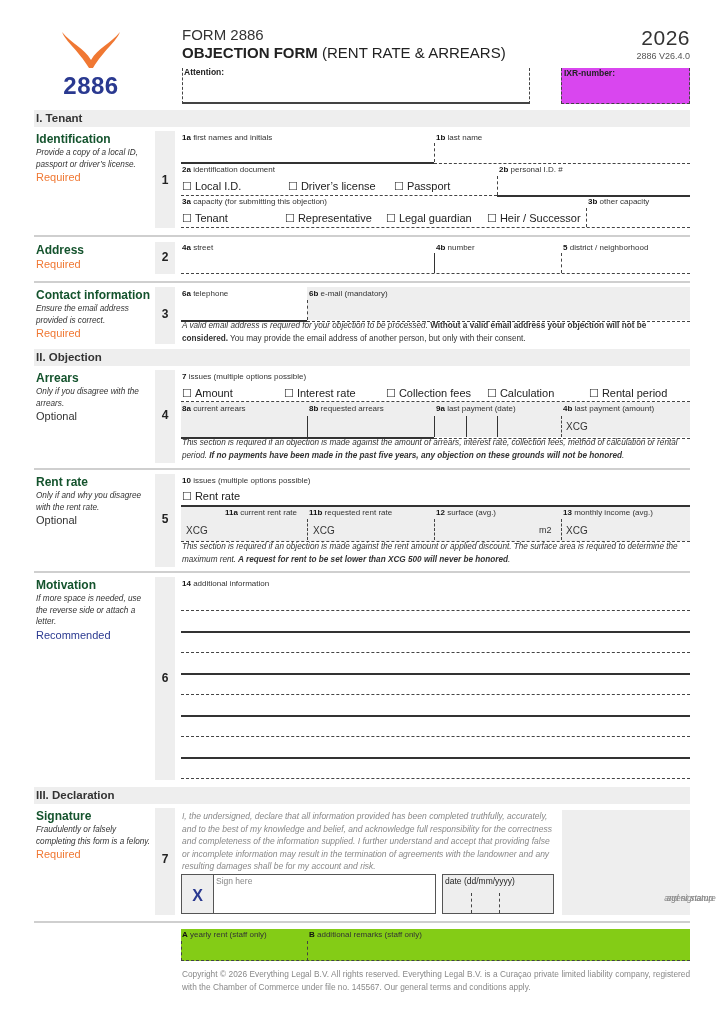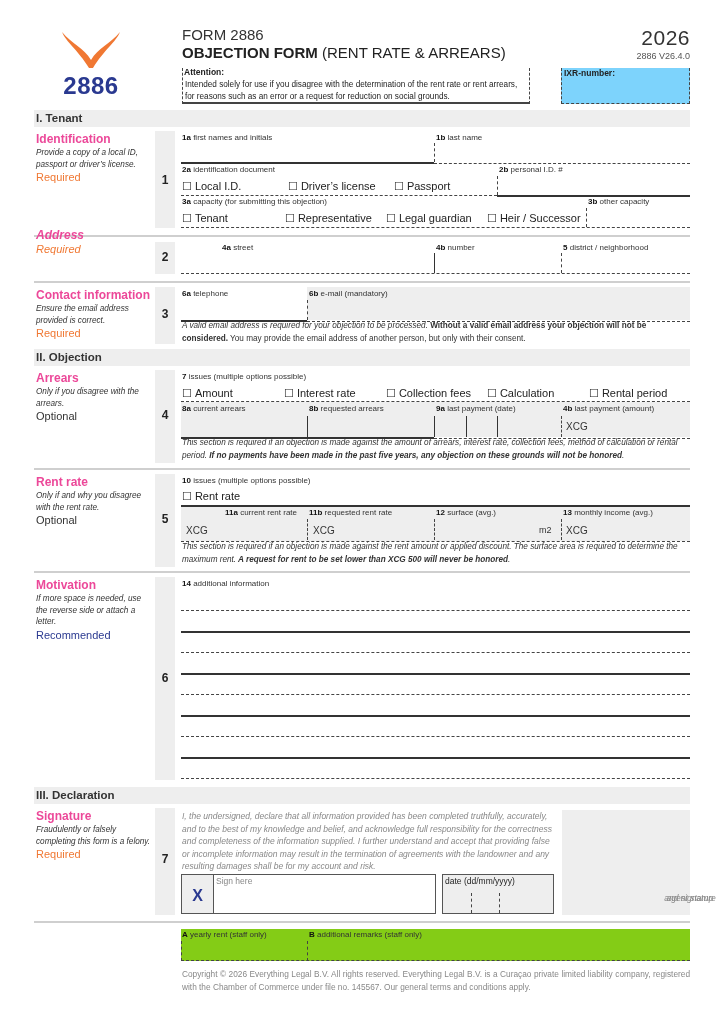--- a/index.html
+++ b/index.html
@@ -12,30 +12,30 @@
   .logo-num { left: 36px; top: 72px; width: 110px; text-align: center; font-size: 24px; font-weight: bold; color: #2a3990; letter-spacing: 0.5px; }
   .form-no { left: 182px; top: 26px; font-size: 15px; color: #333; }
   .form-title { left: 182px; top: 44px; font-size: 15px; color: #222; }
   .form-title b { font-weight: bold; }
   .year { right: 34px; top: 26px; font-size: 21px; color: #333; letter-spacing: 0.5px; }
   .version { right: 34px; top: 51px; font-size: 9px; color: #555; }
 
   .attention { left: 182px; top: 68px; width: 348px; height: 36px; border-left: 1px dashed #444; border-right: 1px dashed #444; border-bottom: 2px solid #444; }
   .attention .t { position: absolute; left: 1px; top: -1px; font-size: 8.5px; font-weight: bold; }
   .attention .b { position: absolute; left: 2px; top: 11px; font-size: 8.2px; line-height: 11.5px; color: #222; }
-  .ixr { left: 561px; top: 68px; width: 129px; height: 36px; background: #7dd3fc; border: 1px dashed #444; border-top: none; }
+  .ixr { left: 561px; top: 68px; width: 129px; height: 36px; background: #d946ef; border: 1px dashed #444; border-top: none; }
   .ixr .t { position: absolute; left: 2px; top: 0px; font-size: 8.5px; font-weight: bold; }
 
   
   .sec-bar { left: 34px; width: 656px; height: 17px; background: #eeeeee; font-size: 11.5px; font-weight: bold; padding-left: 2px; line-height: 17px; color: #333; }
   .divider { left: 34px; width: 656px; height: 0; border-top: 2px solid #cfcfcf; }
 
   
   .lc { left: 36px; width: 118px; }
-  .lc .h { font-size: 12px; font-weight: bold; color: #ec4899; }
+  .lc .h { font-size: 12px; font-weight: bold; color: #14532d; }
   .lc .d { font-size: 8.2px; font-style: italic; color: #333; line-height: 11.5px; margin-top: 1px; }
   .lc .req { font-size: 11px; color: #f07833; margin-top: 1px; }
   .lc .opt { font-size: 11px; color: #333; margin-top: 1px; }
   .lc .rec { font-size: 11px; color: #2a3990; margin-top: 1px; }
 
   .numcol { left: 155px; width: 20px; background: #eeeeee; }
   .numcol span { position: absolute; width: 100%; text-align: center; font-size: 12px; font-weight: bold; color: #222; }
 
   
   .lbl { font-size: 8px; color: #333; white-space: nowrap; }
@@ -71,21 +71,20 @@
   <path d="M2 2 C12 14, 24 18, 31 30 C38 18, 50 14, 60 2 C56 12, 44 20, 33 38 L29 38 C18 20, 6 12, 2 2 Z" fill="#f07833"></path>
 </svg>
 <div class="abs logo-num">2886</div>
 <div class="abs form-no">FORM 2886</div>
 <div class="abs form-title"><b>OBJECTION FORM</b><span> (RENT RATE &amp; ARREARS)</span></div>
 <div class="abs year">2026</div>
 <div class="abs version">2886 V26.4.0</div>
 
 <div class="abs attention">
   <div class="t">Attention:</div>
-  <div class="b"><span>Intended solely for use if you disagree with the determination of the rent rate or rent arrears,</span><br><span>for reasons such as an error or a request for reduction on social grounds.</span></div>
 </div>
 <div class="abs ixr">
   <div class="t">IXR-number:</div>
 </div>
 
 <div class="abs sec-bar" style="top:110px;">I. Tenant</div>
 
 <div class="abs lc" style="top:132px;">
   <div class="h">Identification</div>
   <div class="d">Provide a copy of a local ID, passport or driver’s license.</div>
@@ -118,28 +117,28 @@
 <div class="abs cb" style="left:285px;top:212px;">Representative</div>
 <div class="abs cb" style="left:386px;top:212px;">Legal guardian</div>
 <div class="abs cb" style="left:487px;top:212px;">Heir / Successor</div>
 <div class="abs lbl" style="left:588px;top:197px;"><b>3b</b><span> other capacity</span></div>
 <div class="abs dash-v" style="left:586px;top:208px;height:19px;"></div>
 <div class="abs" style="left:588px;top:208px;width:102px;height:18px;"></div>
 <div class="abs dash-h" style="left:181px;top:227px;width:509px;"></div>
 
 <div class="abs divider" style="top:235px;"></div>
 
-<div class="abs lc" style="top:228px;font-style:italic;">
+<div class="abs lc" style="top:243px;">
   <div class="h">Address</div>
   <div class="req">Required</div>
 </div>
 <div class="abs numcol" style="top:242px;height:32px;">
     <span style="top:8px;">2</span>
   </div>
-<div class="abs lbl" style="left:182px;top:243px;margin-left:40px;"><b>4a</b><span> street</span></div>
+<div class="abs lbl" style="left:182px;top:243px;"><b>4a</b><span> street</span></div>
 <div class="abs" style="left:182px;top:254px;width:252px;height:18px;"></div>
 <div class="abs lbl" style="left:436px;top:243px;"><b>4b</b><span> number</span></div>
 <div class="abs solid-v" style="left:434px;top:253px;height:20px;"></div>
 <div class="abs" style="left:436px;top:254px;width:126px;height:18px;"></div>
 <div class="abs lbl" style="left:563px;top:243px;"><b>5</b><span> district / neighborhood</span></div>
 <div class="abs dash-v" style="left:561px;top:253px;height:20px;"></div>
 <div class="abs" style="left:563px;top:254px;width:127px;height:18px;"></div>
 <div class="abs dash-h" style="left:181px;top:273px;width:509px;"></div>
 
 <div class="abs divider" style="top:281px;"></div>

